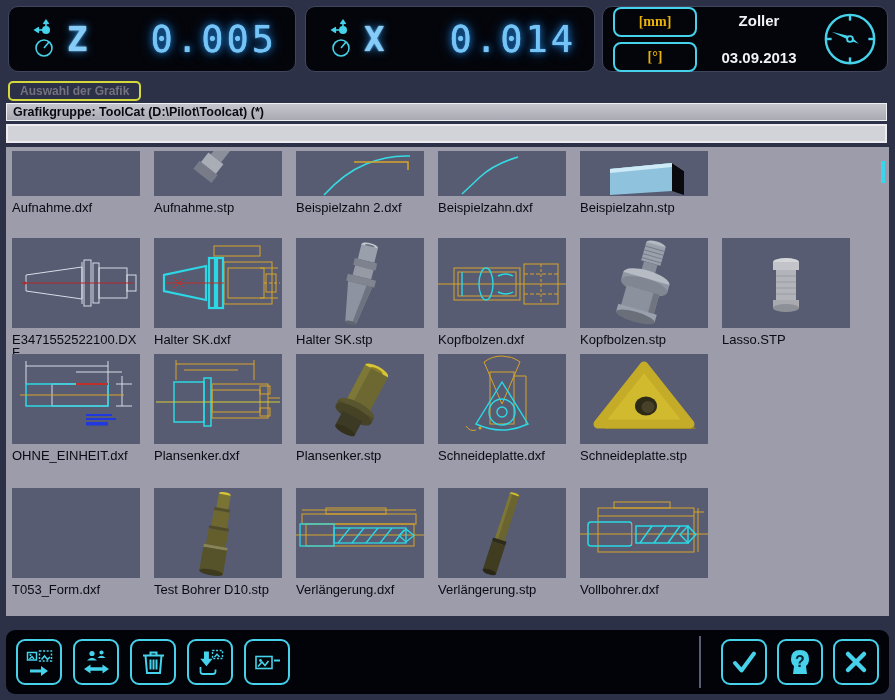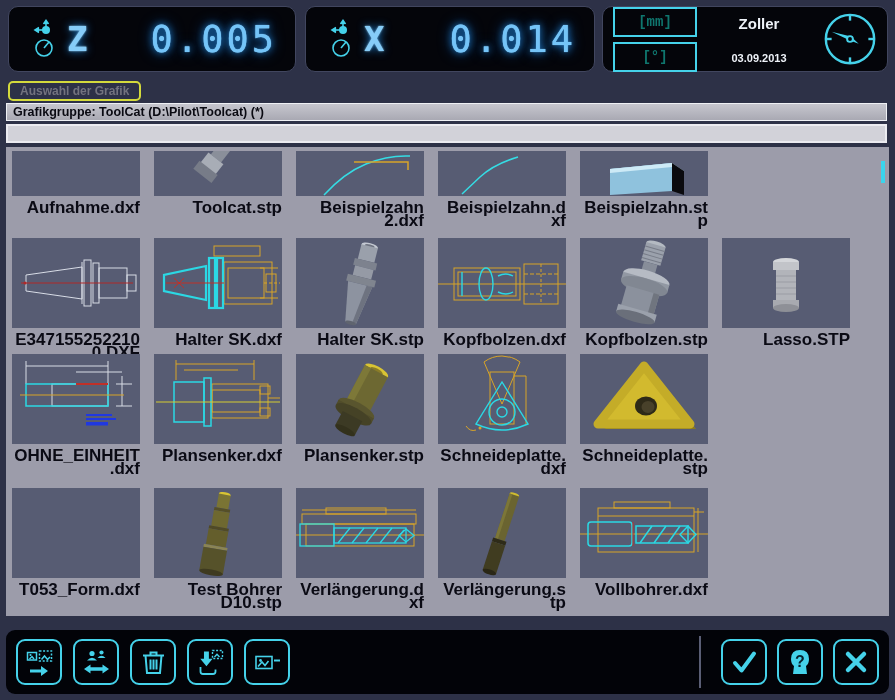--- a/index.html
+++ b/index.html
@@ -11,45 +11,45 @@
       border:1px solid #41465f;border-radius:10px;box-sizing:border-box;display:flex;align-items:center;}
   .panel-z{left:8px;width:288px;padding:0 18px 0 24px;}
   .panel-x{left:305px;width:290px;padding:0 18px 0 24px;}
   .info-panel{left:602px;width:286px;padding:0 8px 0 10px;}
   .axis-label{font-family:"DejaVu Sans Mono",monospace;font-weight:bold;font-size:34px;
       color:#86ccf8;margin-left:6px;text-shadow:0 0 2px #9fdcff,0 0 8px #1b7fd4;}
   .axis-value{margin-left:auto;font-family:"DejaVu Sans Mono",monospace;font-weight:normal;
       font-size:37px;letter-spacing:3px;color:#74c4f8;
       text-shadow:0 0 1px #8fd4ff,0 0 7px #1b7fd4,0 0 14px #155fa8;}
   .unit-col{display:flex;flex-direction:column;gap:5px;}
-  .unit-btn{width:80px;height:26px;background:#04050a;border:2px solid #45d2ea;border-radius:0;
-      color:#0f766e;font-weight:bold;font-size:14px;font-family:Liberation Mono, monospace;
+  .unit-btn{width:80px;height:26px;background:#04050a;border:2px solid #45d2ea;border-radius:8px;
+      color:#eab308;font-weight:bold;font-size:14px;font-family:Liberation Serif, serif;
       display:flex;align-items:center;justify-content:center;cursor:pointer;}
   .brand-col{flex:1;text-align:center;color:#eef2f8;font-weight:bold;}
   .brand-name{font-size:15px;margin-bottom:20px;}
-  .brand-date{font-size:11px;}
+  .brand-date{font-size:15px;}
   .clock{width:58px;height:58px;}
 
   
   .tab-label{position:absolute;left:8px;top:81px;height:16px;padding:0 10px;
       border:2px solid #d4da3c;border-radius:5px;color:#73737f;font-weight:bold;font-size:12px;
       display:flex;align-items:center;text-align:right;}
   .group-bar{position:absolute;left:6px;top:103px;width:881px;height:18px;box-sizing:border-box;
       background:linear-gradient(#c6c6ce,#a9a9b3);border:1px solid #eef0f4;
       color:#0a0a12;font-weight:bold;font-size:12.5px;line-height:16px;padding-left:6px;}
   .filter-field{position:absolute;left:6px;top:124px;width:881px;height:19px;box-sizing:border-box;
       background:#d2d2d9;border:2px solid #ebebf0;}
 
   
   .grid{position:absolute;left:6px;top:147px;width:883px;height:469px;background:#9c9caa;}
   .row{position:absolute;left:0;display:flex;padding-left:6px;}
   .cell{width:128px;margin-right:14px;cursor:pointer;}
   .thumb{width:128px;background:#575c73;overflow:hidden;line-height:0;}
   .h90{height:90px;} .h45{height:45px;}
-  .cap{margin-top:5px;font-size:17px;font-weight:bold;color:#0a0a14;text-align:right;
+  .cap{margin-top:5px;font-size:13px;font-weight:normal;color:#0a0a14;text-align:left;
       line-height:13px;word-wrap:break-word;}
   .vscroll{position:absolute;right:4px;top:14px;width:4px;height:22px;background:#3ad4ec;}
 
   
   .bottombar{position:absolute;left:6px;top:630px;width:883px;height:64px;background:#020308;
       border-radius:9px;display:flex;align-items:center;padding:0 10px;box-sizing:border-box;}
   .tool-btn{width:46px;height:46px;background:#020308;border:2px solid #45d2ea;border-radius:9px;
       margin-right:11px;display:flex;align-items:center;justify-content:center;cursor:pointer;box-sizing:border-box;}
   .tb-divider{width:2px;height:52px;background:#5a5e75;margin-left:398px;}
   .right-group{margin-left:auto;display:flex;}
@@ -133,21 +133,21 @@
       <div class="cell">
         <div class="thumb h45">
           <svg width="128" height="45" viewBox="0 0 128 45">
             <g transform="rotate(38 64 4)">
               <rect x="58" y="-16" width="13" height="24" fill="#8a8f9a"></rect>
               <rect x="55" y="8" width="19" height="13" fill="#a8adb6"></rect>
               <rect x="53" y="20" width="23" height="10" fill="#777c88"></rect>
             </g>
           </svg>
         </div>
-        <div class="cap">Toolcat.stp</div>
+        <div class="cap">Aufnahme.stp</div>
       </div>
       <div class="cell">
         <div class="thumb h45">
           <svg width="128" height="45" viewBox="0 0 128 45">
             <path d="M28 44 Q48 22 70 13 T114 5" stroke="#35dce4" fill="none" stroke-width="1.5"></path>
             <path d="M58 11 H112 V19" stroke="#d8a428" fill="none" stroke-width="1.5"></path>
           </svg>
         </div>
         <div class="cap">Beispielzahn 2.dxf</div>
       </div>

